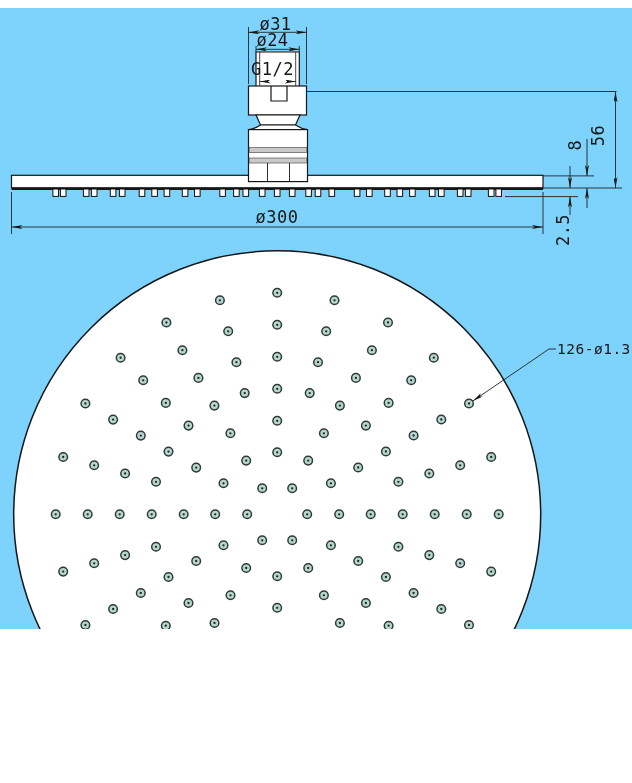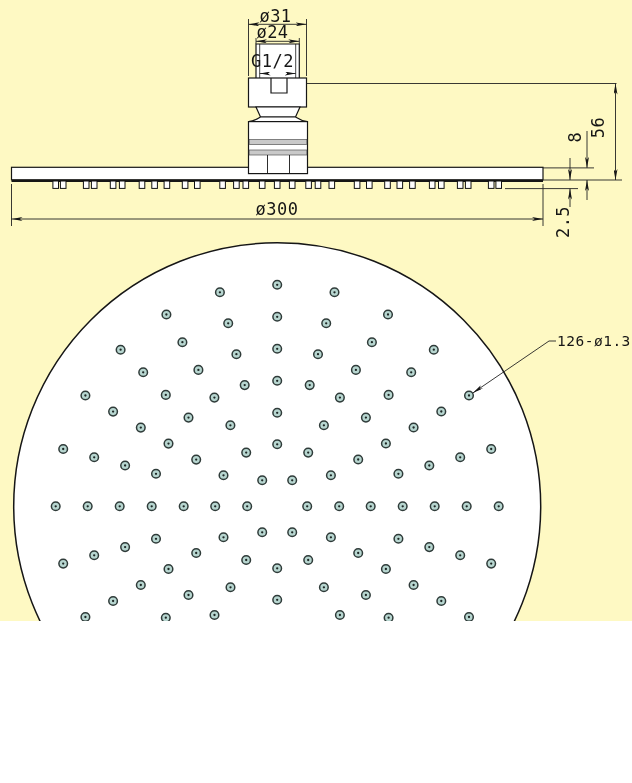--- a/index.html
+++ b/index.html
@@ -1,16 +1,16 @@
 <!DOCTYPE html>
 <html><head>
 <meta charset="utf-8">
 <style>
   html,body{margin:0;padding:0;background:#ffffff;}
-  #canvas{position:relative;width:632px;height:621px;background:#fef9c3;overflow:hidden;}
+  #canvas{position:relative;width:632px;height:621px;background:#7dd3fc;overflow:hidden;margin-top:8px;}
   svg text{font-family:"DejaVu Sans Mono", monospace;fill:#161616;}
   .dim-txt{font-size:17px;letter-spacing:0.5px;}
   .callout-txt{font-size:14.5px;letter-spacing:0.5px;}
   .thin{stroke:#222;stroke-width:0.9;fill:none;}
   .outline{stroke:#161616;stroke-width:1.2;fill:#ffffff;}
   .outline-nf{stroke:#161616;stroke-width:1.2;fill:none;}
 </style>
 </head>
 <body>
 

